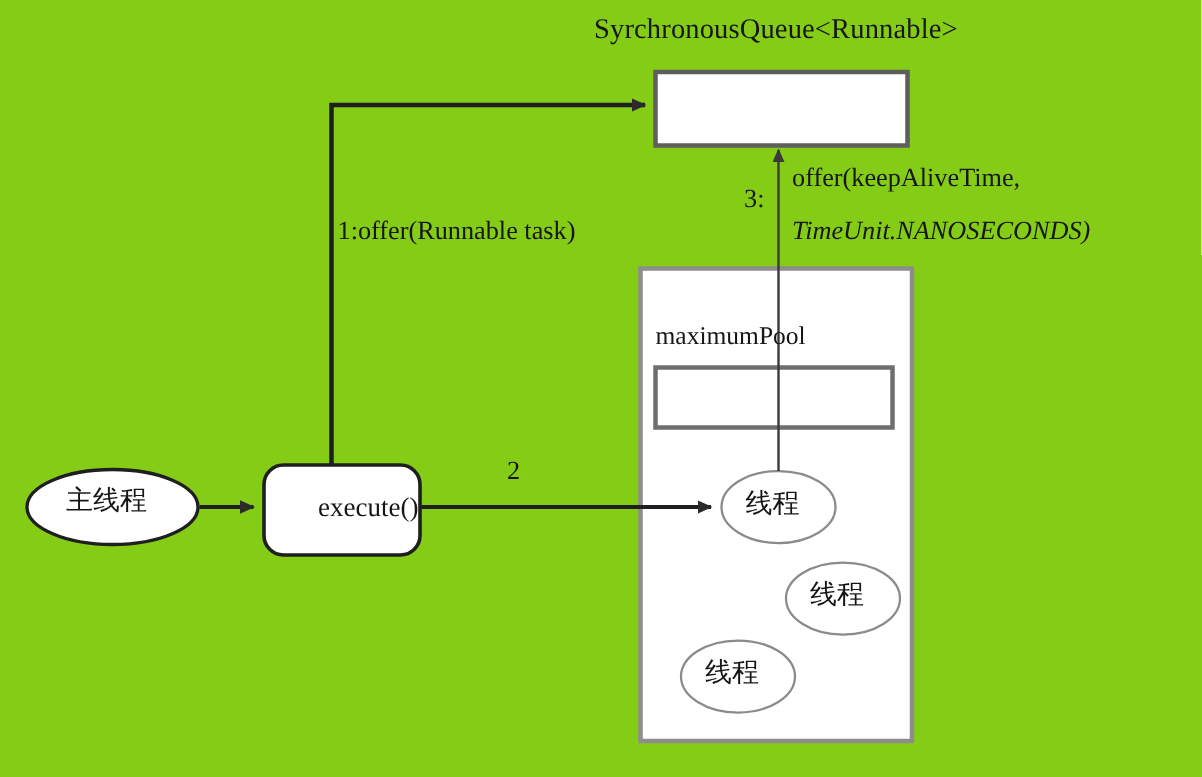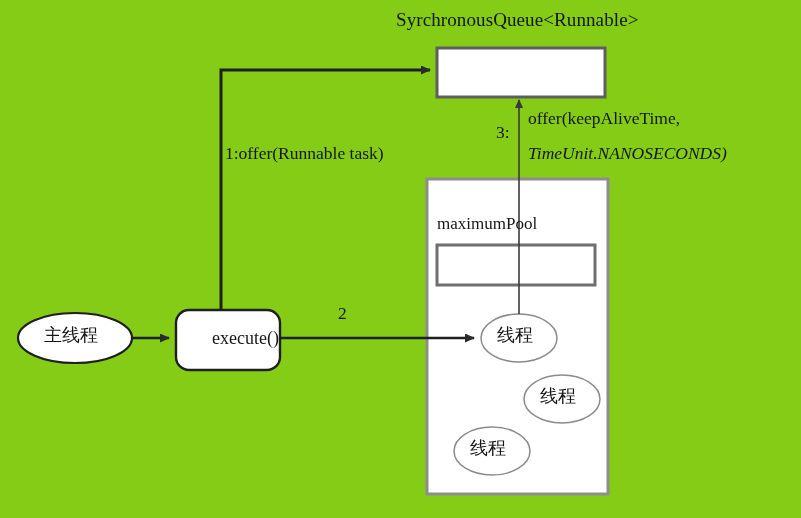--- a/index.html
+++ b/index.html
@@ -72,20 +72,21 @@
   }
   .lbl-corepool {
     left: 446px;
     top: 252px;
     font-size: 18.5px;
   }
   .lbl-mainthread {
     left: 44px;
     top: 325px;
     font-size: 18px;
+    font-family: Liberation Mono, monospace;
   }
   .lbl-execute {
     left: 180px;
     top: 328px;
     font-size: 18px;
     margin-left: 32px;
   }
   .lbl-thread-1 {
     left: 497px;
     top: 325px;

